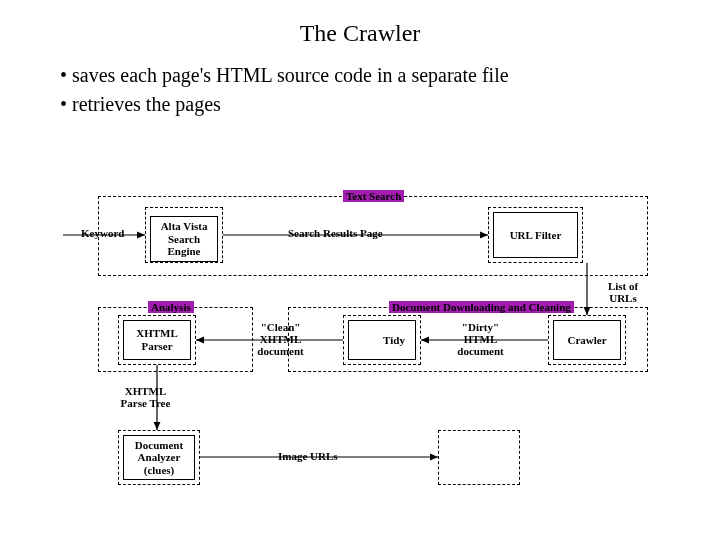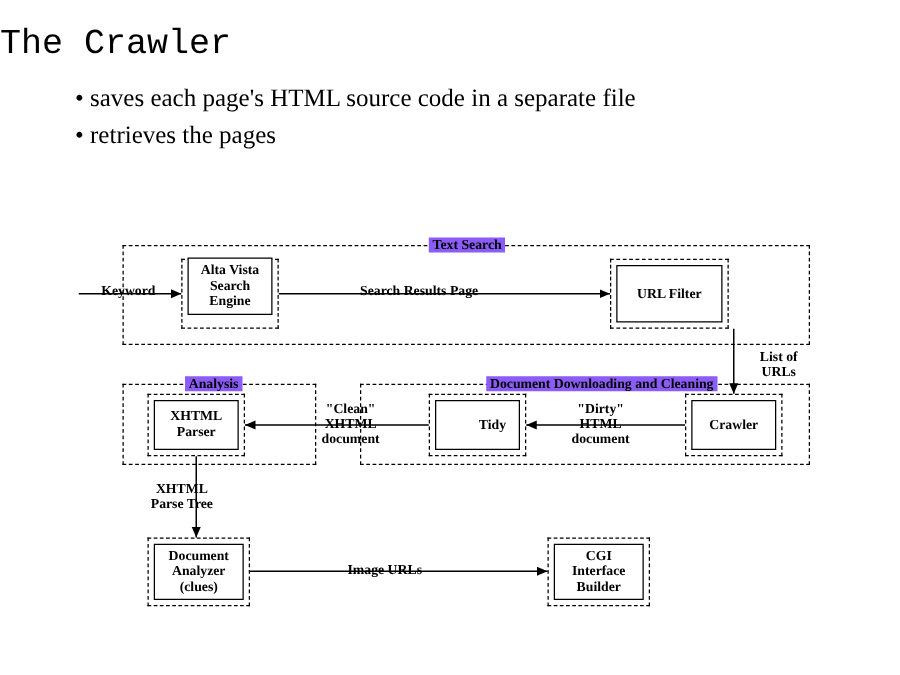--- a/index.html
+++ b/index.html
@@ -7,24 +7,24 @@
     margin: 0;
     padding: 0;
     width: 720px;
     height: 540px;
     background: #fff;
     font-family: "Times New Roman", Times, serif;
     color: #000;
     position: relative;
   }
   .title {
-    font-size: 28px;
+    text-align: center;
+    font-size: 24px;
     margin-top: 20px;
     margin-bottom: 14px;
-    font-family: Liberation Mono, monospace;
   }
   .bullets {
     font-size: 20px;
     margin-left: 60px;
     line-height: 1.45;
   }
   .bullets .row::before { content: "•  "; }
   .diagram {
     position: absolute;
     left: 63px;
@@ -55,21 +55,21 @@
     font-size: 11px;
     font-weight: bold;
     font-family: "Times New Roman", serif;
     text-align: center;
     line-height: 1.1;
   }
   .section-lbl {
     position: absolute;
     font-size: 11px;
     font-weight: bold;
-    background: #8b5cf6;
+    background: #a21caf;
     padding: 0 3px;
   }
   svg.arrows {
     position: absolute;
     left: 0; top: 0;
     width: 595px; height: 330px;
     overflow: visible;
   }
 </style>
 </head>
@@ -87,39 +87,38 @@
   <div class="dash-rect" style="left:35px; top:11px; width:550px; height:80px;"></div>
   <div class="section-lbl" style="left:280px; top:5px;">Text Search</div>
 
   <div class="dash-rect" style="left:35px; top:122px; width:155px; height:65px;"></div>
   <div class="section-lbl" style="left:85px; top:116px;">Analysis</div>
 
   <div class="dash-rect" style="left:225px; top:122px; width:360px; height:65px;"></div>
   <div class="section-lbl" style="left:285px; top:116px;margin-left:41px;">Document Downloading and Cleaning</div>
 
   <div class="dash-rect" style="left:82px; top:22px; width:78px; height:56px;"></div>
-  <div class="box" style="left:87px; top:21px; width:68px; height:46px;">Alta Vista Search Engine</div>
+  <div class="box" style="left:87px; top:31px; width:68px; height:46px;">Alta Vista Search Engine</div>
 
   <div class="dash-rect" style="left:425px; top:22px; width:95px; height:56px;"></div>
   <div class="box" style="left:430px; top:27px; width:85px; height:46px;">URL Filter</div>
 
   <div class="dash-rect" style="left:55px; top:130px; width:78px; height:50px;"></div>
   <div class="box" style="left:60px; top:135px; width:68px; height:40px;">XHTML Parser</div>
 
   <div class="dash-rect" style="left:280px; top:130px; width:78px; height:50px;"></div>
   <div class="box" style="left:285px; top:135px; width:68px; height:40px;padding-left:26px;">Tidy</div>
 
   <div class="dash-rect" style="left:485px; top:130px; width:78px; height:50px;"></div>
   <div class="box" style="left:490px; top:135px; width:68px; height:40px;">Crawler</div>
 
   <div class="dash-rect" style="left:55px; top:245px; width:82px; height:55px;"></div>
   <div class="box" style="left:60px; top:250px; width:72px; height:45px;">Document Analyzer (clues)</div>
 
   <div class="dash-rect" style="left:375px; top:245px; width:82px; height:55px;"></div>
-  <div class="box" style="left:380px; top:250px; width:72px; height:45px;">CGI Interface Builder</div>
 
   <div class="lbl" style="left:18px; top:42px;">Keyword</div>
   <div class="lbl" style="left:225px; top:42px;">Search Results Page</div>
   <div class="lbl" style="left:535px; top:95px; width:50px;">List of URLs</div>
   <div class="lbl" style="left:190px; top:136px; width:55px;">"Clean" XHTML document</div>
   <div class="lbl" style="left:390px; top:136px; width:55px;">"Dirty" HTML document</div>
   <div class="lbl" style="left:55px; top:200px; width:55px;">XHTML Parse Tree</div>
   <div class="lbl" style="left:215px; top:265px;">Image URLs</div>
 
   <svg class="arrows">

